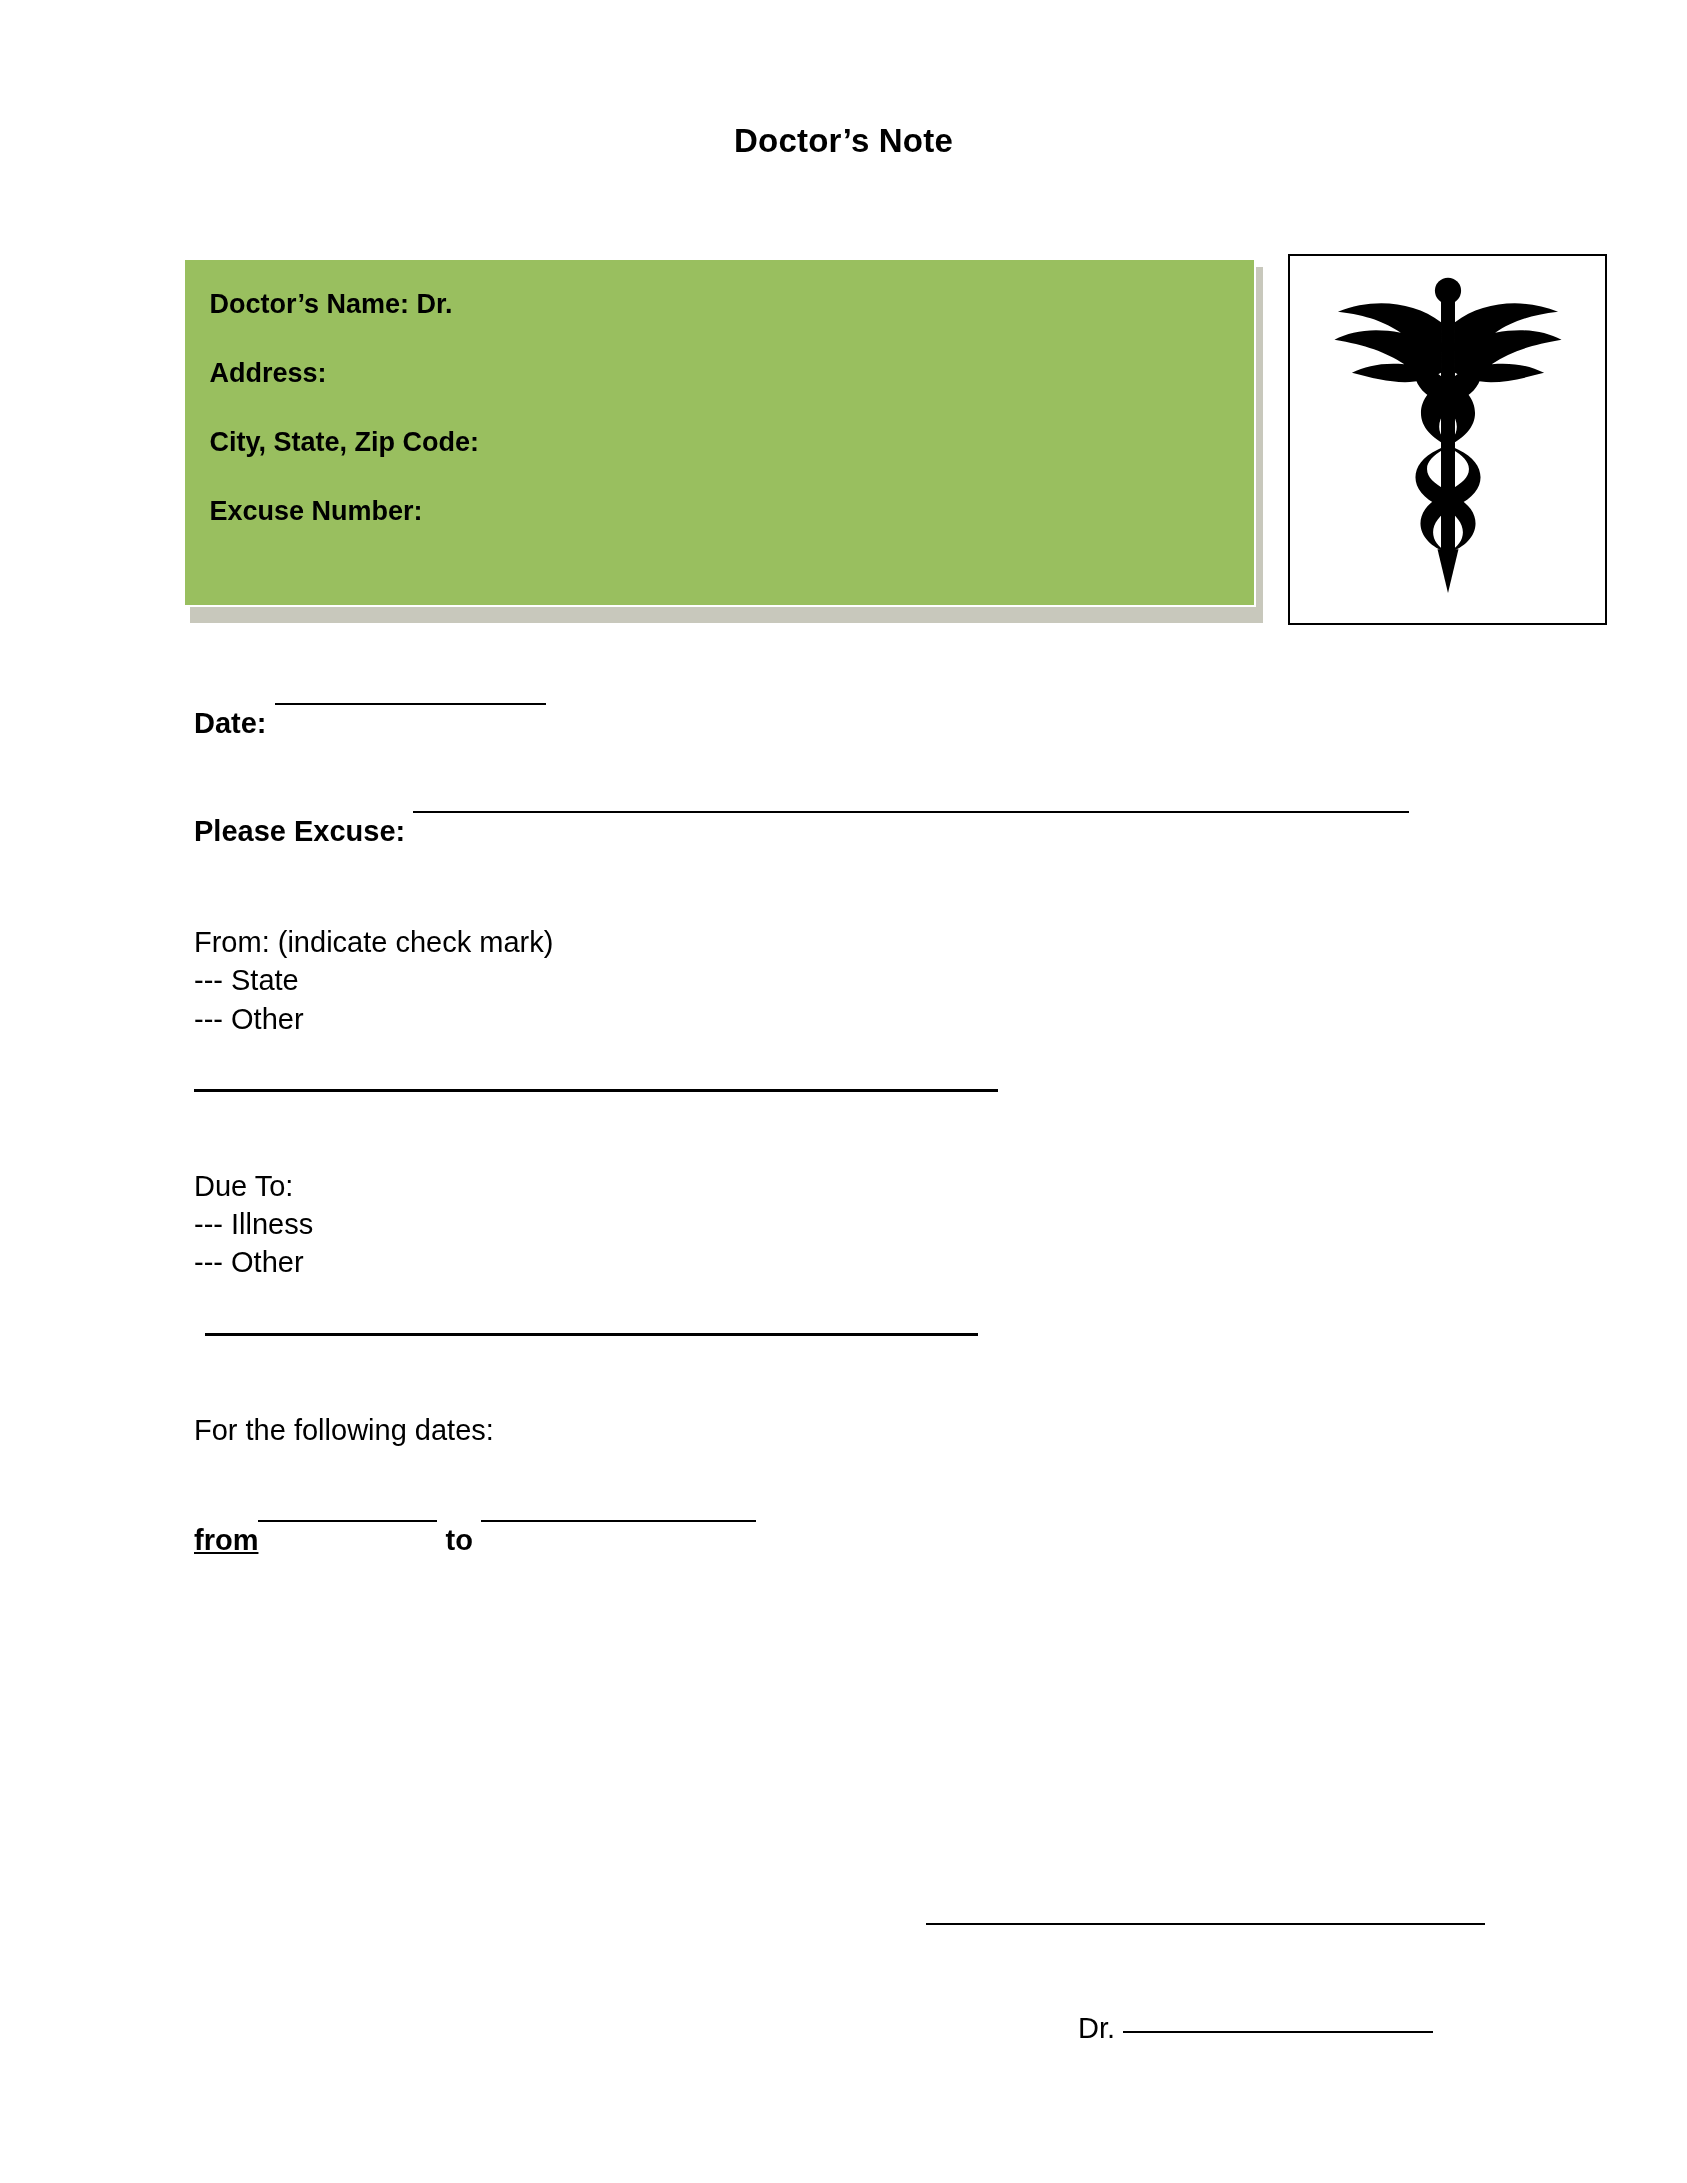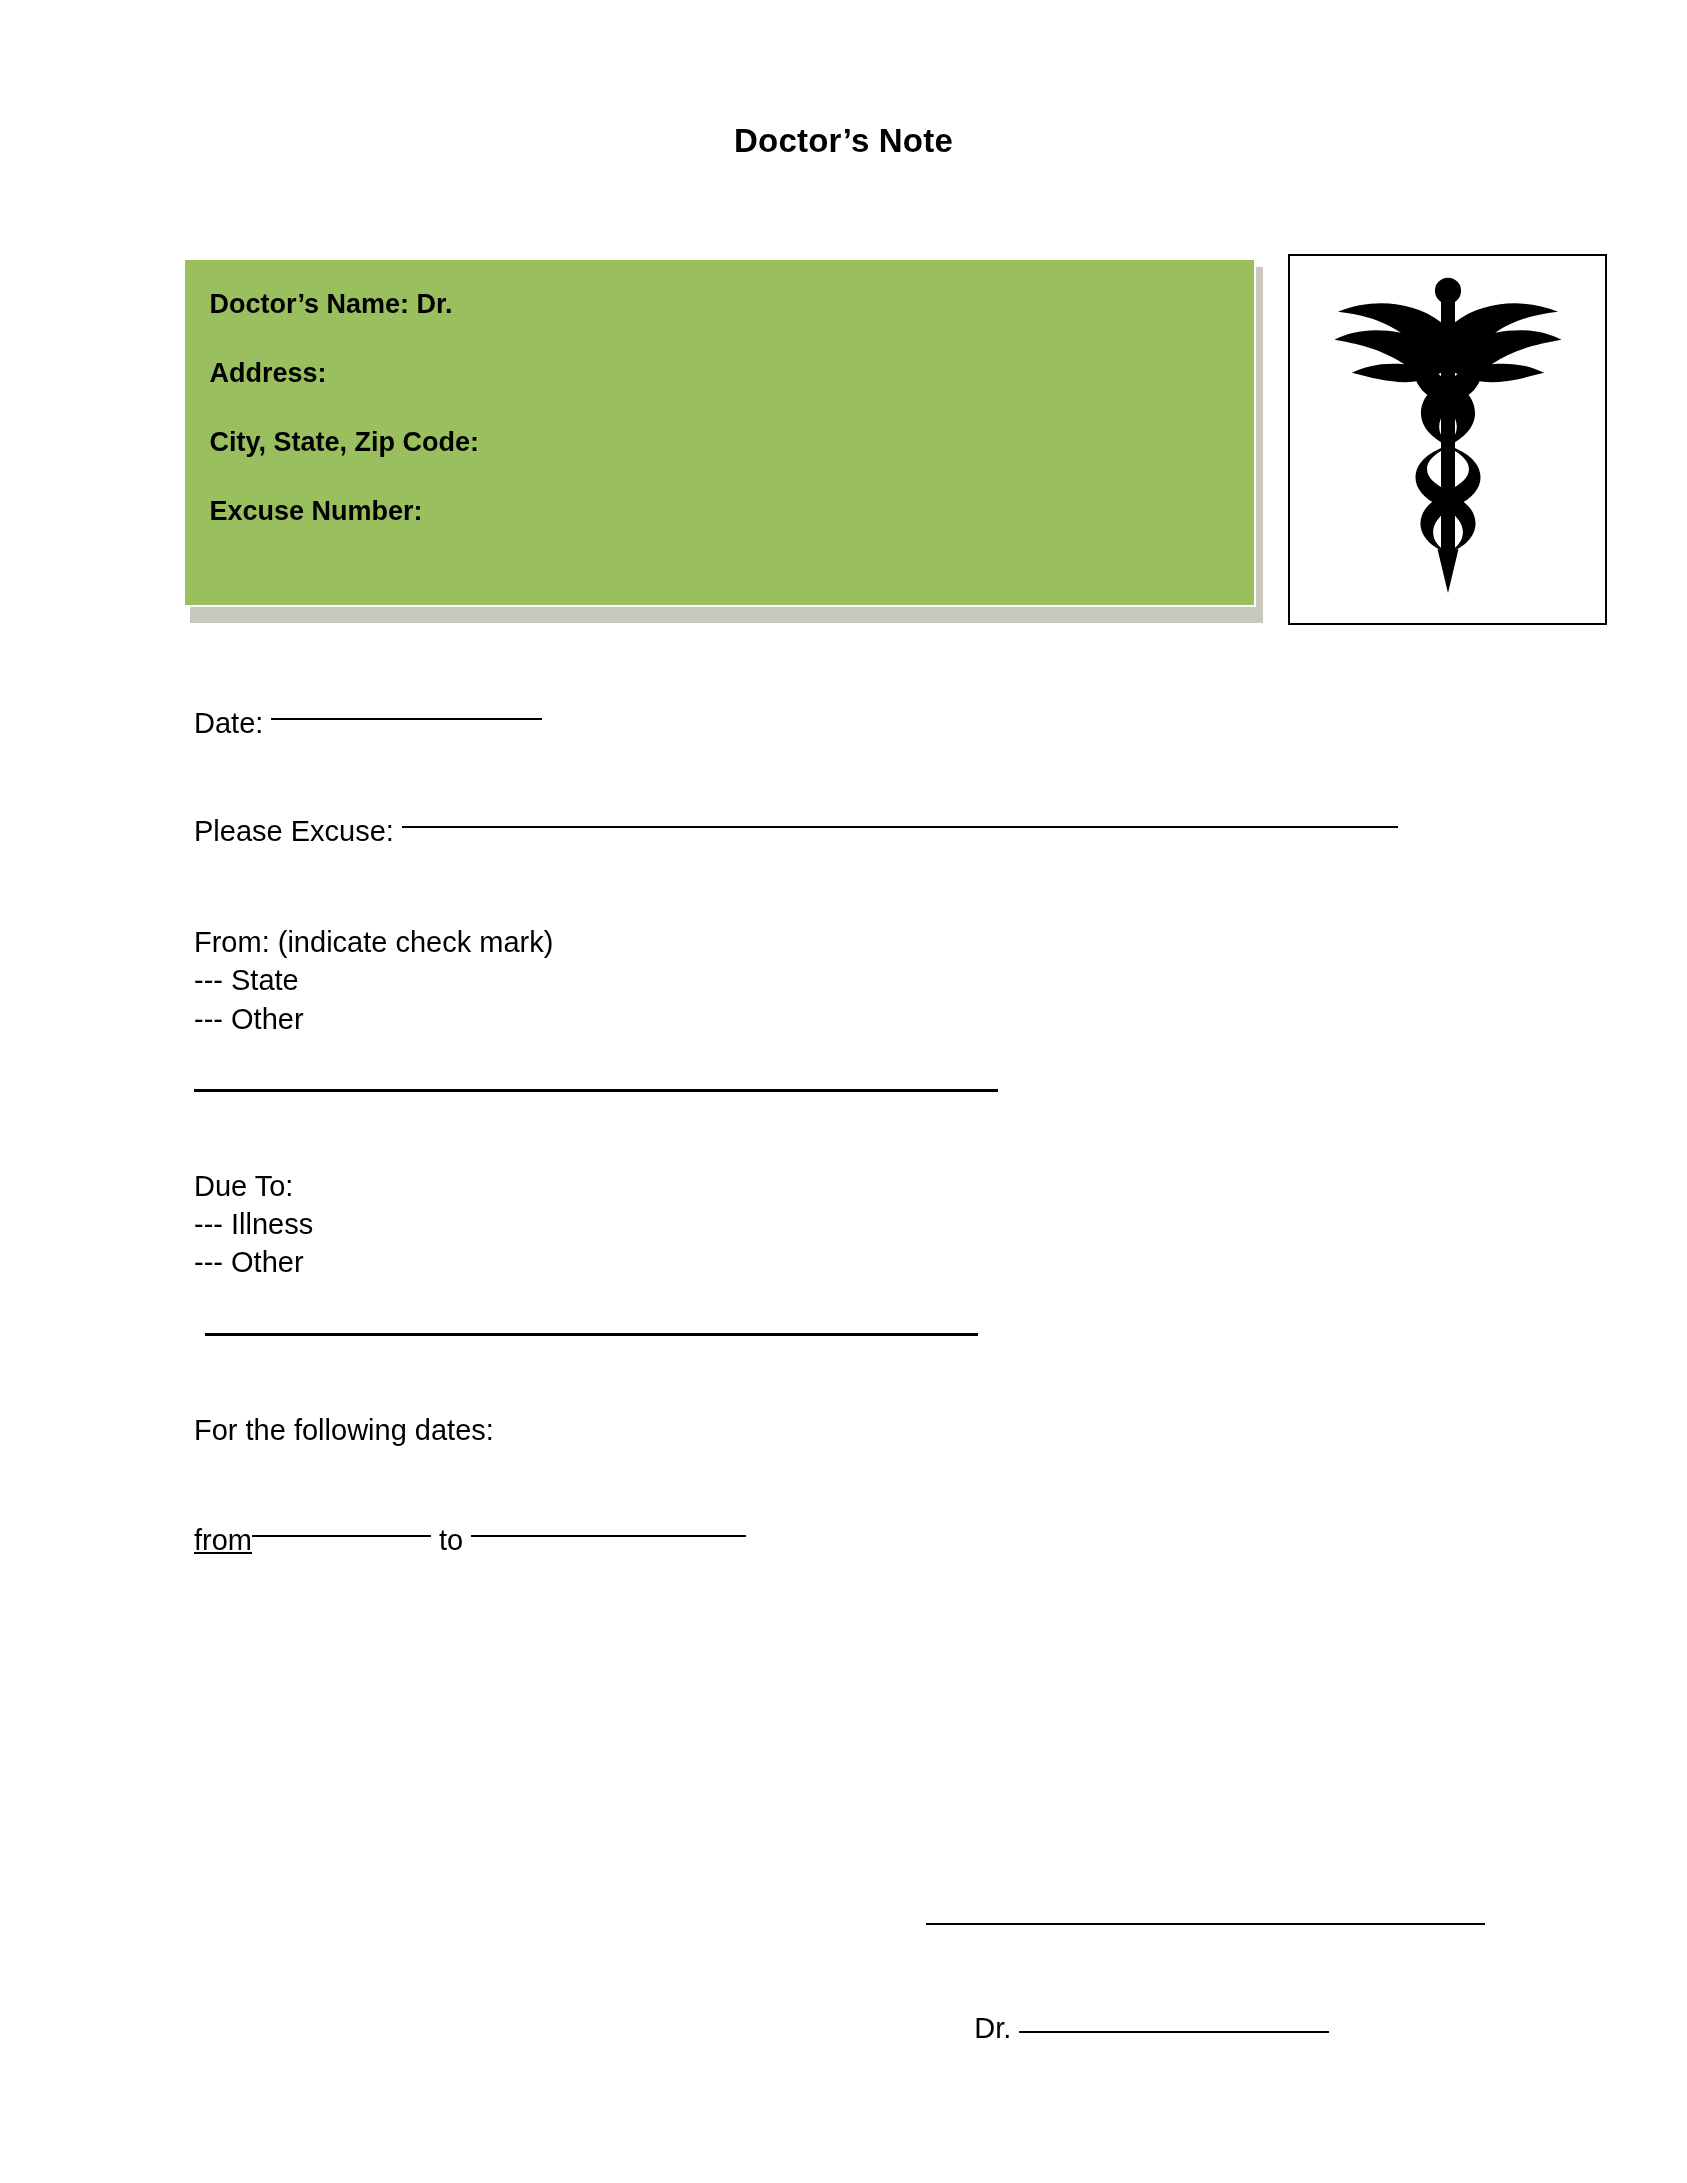--- a/index.html
+++ b/index.html
@@ -79,22 +79,23 @@
   
   .form {
     position: absolute;
     left: 194px;
     top: 707px;
     width: 1397px;
     font-size: 29px;
   }
   .row {
     display: flex;
-    align-items: center;
+    align-items: flex-start;
     white-space: pre;
+    font-weight: bold;
   }
   .blank {
     display: inline-block;
     border-bottom: 2.6px solid #000000;
     height: 0.9px;
     position: relative;
     top: -5.2px;
   }
   .rule {
     border-bottom: 3.5px solid #000000;
@@ -114,21 +115,21 @@
   }
   .sig-line {
     width: 559px;
     border-bottom: 2.6px solid #000000;
     height: 0.9px;
   }
   .sig-dr {
     margin-top: 54px;
     font-size: 29px;
     white-space: pre;
-    text-align: left;
+    text-align: center;
   }
   .u-short {
     display: inline-block;
     border-bottom: 2.6px solid #000000;
     width: 310px;
     height: 0.9px;
     position: relative;
     top: -5.2px;
   }
 </style>

